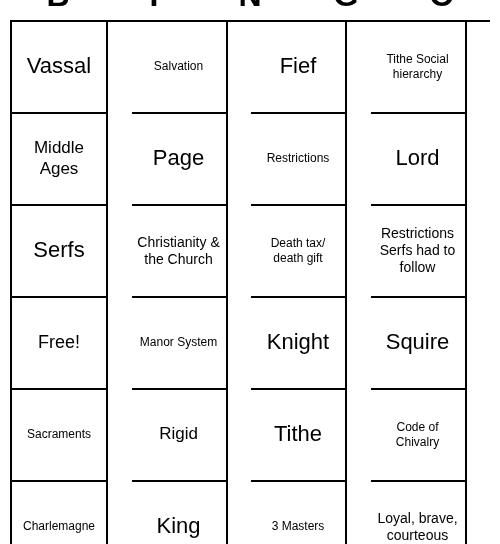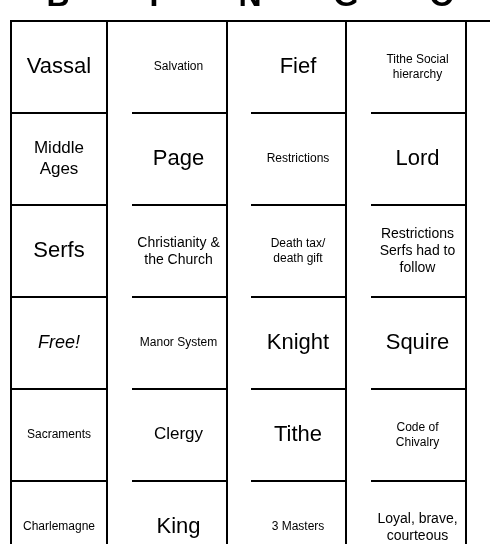--- a/index.html
+++ b/index.html
@@ -61,21 +61,20 @@
       font-size: 17px;
     }
     .text-small {
       font-size: 12px;
     }
     .text-xsmall {
       font-size: 14px;
     }
     .free-cell {
       font-size: 18px;
-      font-style: italic;
     }
   </style>
 </head>
 <body>
 
 <div class="bingo-container">
   <div class="bingo-header">
 
   <div class="bingo-header-letter">B</div>
       <div class="bingo-header-letter">I</div>
@@ -130,21 +129,21 @@
       <div class="bingo-cell">
         <span class="text-large">Knight</span>
       </div>
       <div class="bingo-cell">
         <span class="text-large">Squire</span>
       </div>
       <div class="bingo-cell">
         <span class="text-small">Sacraments</span>
       </div>
       <div class="bingo-cell">
-        <span class="text-medium">Clergy</span>
+        <span class="text-medium">Rigid</span>
       </div>
       <div class="bingo-cell">
         <span class="text-large">Tithe</span>
       </div>
       <div class="bingo-cell">
         <span class="text-small">Code of Chivalry</span>
       </div>
       <div class="bingo-cell">
         <span class="text-small">Charlemagne</span>
       </div>

